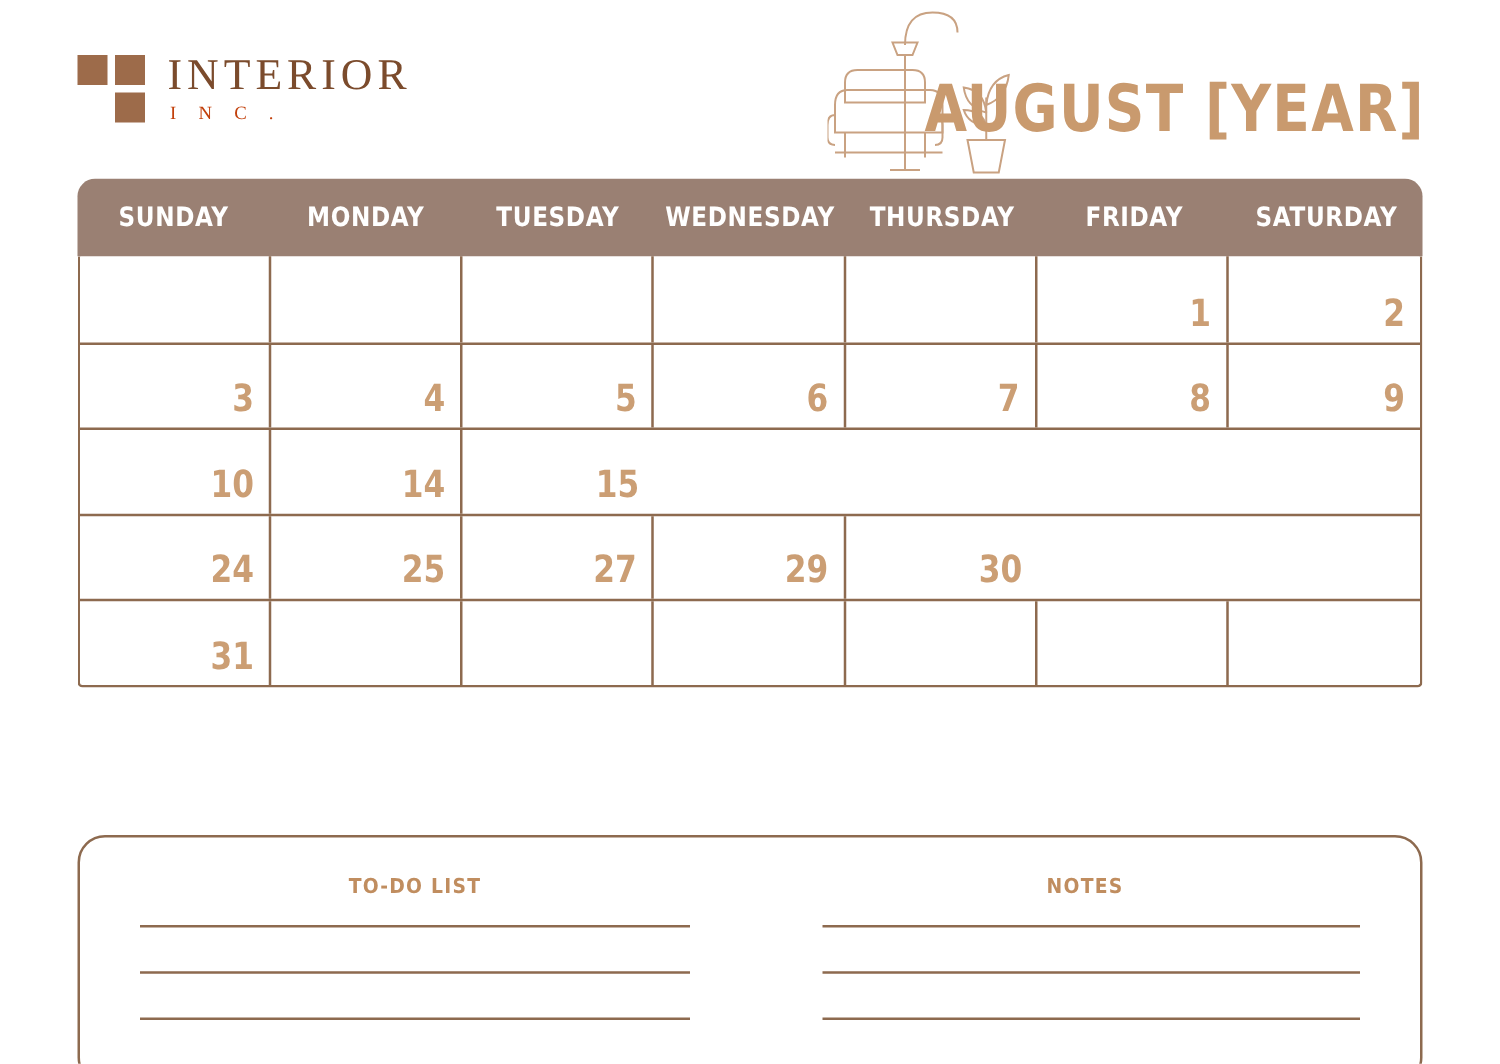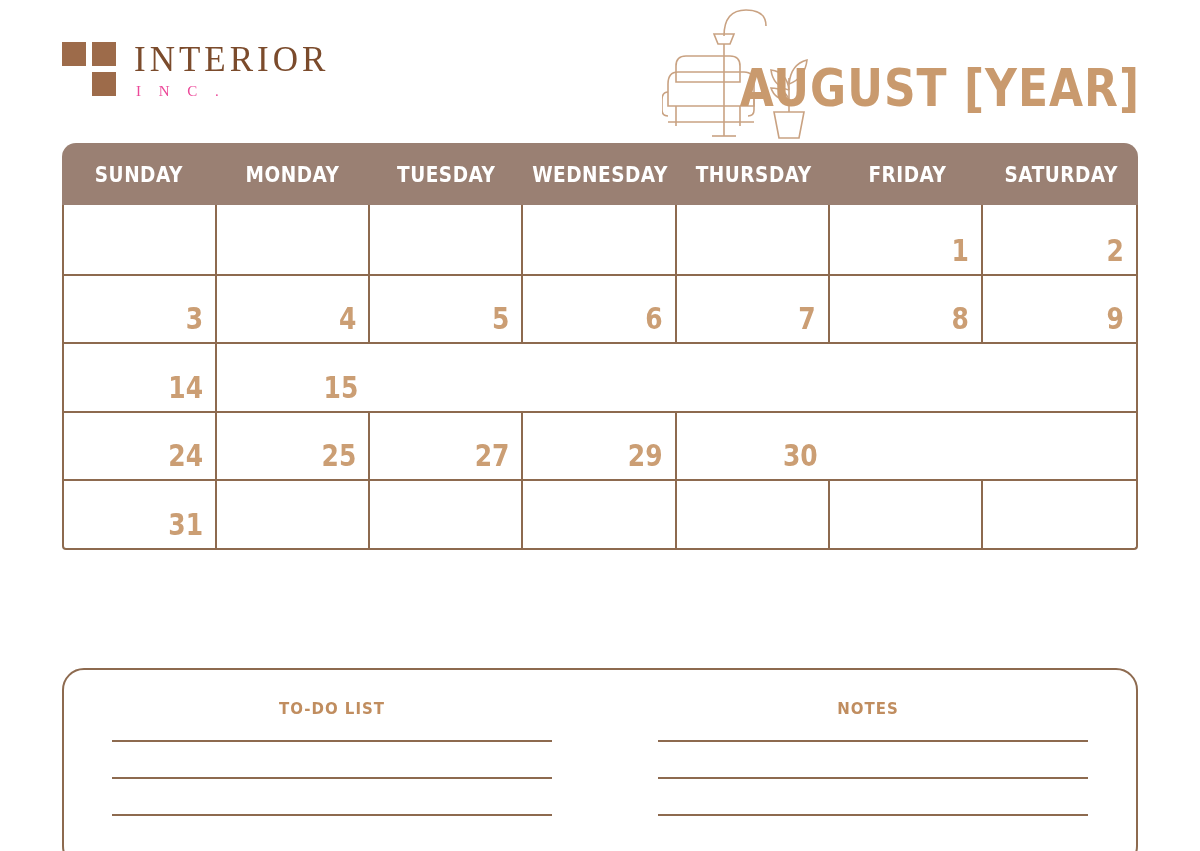--- a/index.html
+++ b/index.html
@@ -25,20 +25,21 @@
     left: 0; top: 0;
     width: 1200px;
     height: 140px;
   }
 
   .brand {
     position: absolute;
     left: 62px;
     top: 42px;
     display: flex;
+    align-items: center;
     gap: 18px;
   }
 
   .logo-mark {
     width: 54px;
     height: 54px;
     display: grid;
     grid-template-columns: 24px 24px;
     grid-template-rows: 24px 24px;
     gap: 6px;
@@ -51,21 +52,21 @@
     font-family: "Liberation Serif", serif;
     font-size: 35px;
     letter-spacing: 4px;
     color: #7b4b2c;
     line-height: 1;
   }
   .brand-sub {
     font-family: "Liberation Serif", serif;
     font-size: 15px;
     letter-spacing: 7px;
-    color: #ec4899;
+    color: #c2410c;
     margin-top: 6px;
     padding-left: 2px;
   }
 
   .title {
     position: absolute;
     right: 60px;
     top: 58px;
     font-family: "DejaVu Sans", sans-serif;
     font-weight: bold;
@@ -285,20 +286,23 @@
         <div class="cell">
             <span class="daynum">8</span>
           </div>
         <div class="cell">
             <span class="daynum">9</span>
           </div>
       </div>
 
       <div class="week">
         <div class="cell">
+            <span class="daynum">10</span>
+          </div>
+        <div class="cell">
             <span class="daynum">14</span>
           </div>
         <div class="cell">
             <span class="daynum">15</span>
           </div>
       </div>
 
 
       <div class="week">
         <div class="cell">

